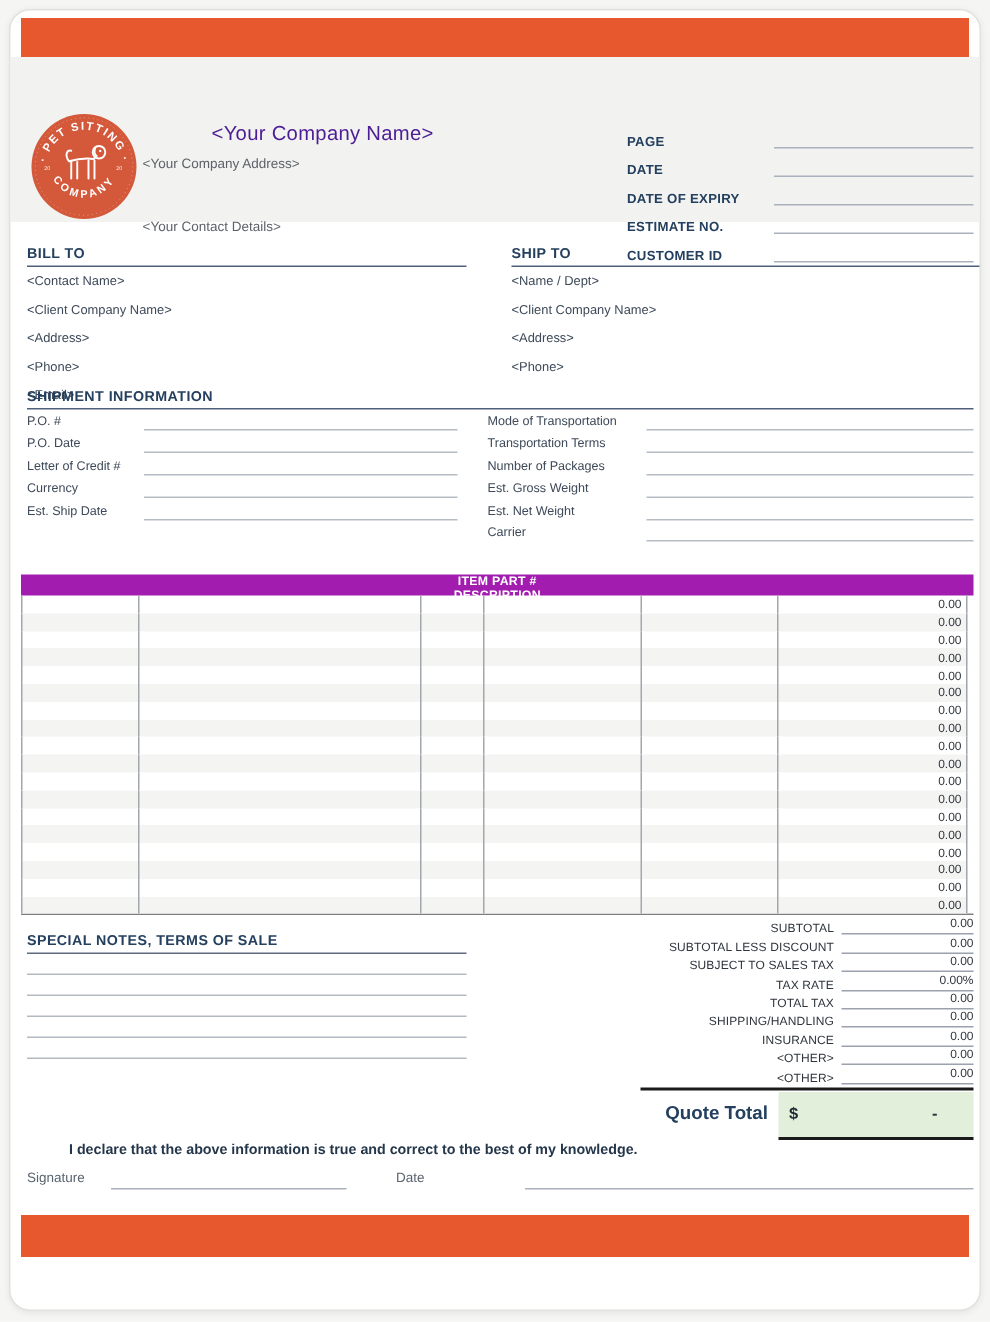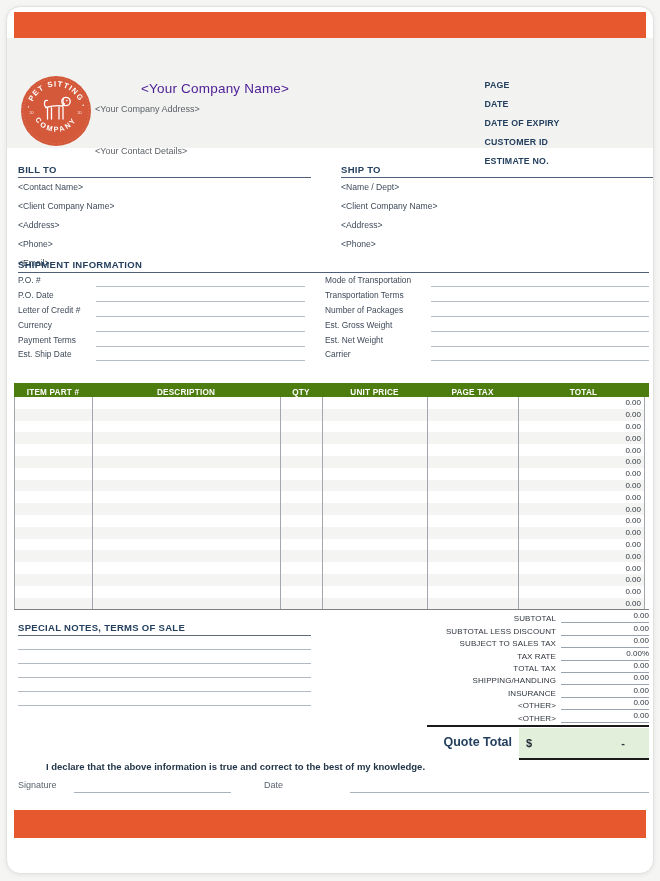--- a/index.html
+++ b/index.html
@@ -7,38 +7,38 @@
   .card{position:absolute;left:6px;top:6px;width:646px;height:866px;background:#fff;
     border:1px solid #e1e1e0;border-radius:14px;overflow:hidden;box-shadow:0 1px 5px rgba(0,0,0,.07);}
   .bar{position:absolute;left:7px;width:632px;height:26px;background:#E7582F;}
   .bar.top{top:5px;} .bar.bottom{top:803px;height:28px;}
   .headband{position:absolute;left:0;top:31px;width:646px;height:110px;background:#F2F2F1;}
   .logo{position:absolute;left:13px;top:37px;width:72px;height:72px;}
   .coname{position:absolute;left:88px;top:43px;font-size:13.5px;color:#4c1d95;letter-spacing:.2px;margin-left:46px;}
   .coaddr{position:absolute;left:88px;top:66px;font-size:9px;color:#5d6268;}
   .cocontact{position:absolute;left:88px;top:92px;font-size:9px;color:#5d6268;margin-top:16px;}
   .metalist{position:absolute;left:411px;top:42px;width:231px;}
-  .meta-row{display:flex;align-items:center;height:19px;flex-direction:column;}
+  .meta-row{display:flex;align-items:flex-end;height:19px;}
   .meta-label{width:98px;font-size:8.8px;font-weight:bold;color:#24405E;letter-spacing:.2px;}
   .meta-line{flex:1;border-bottom:1px solid #a9b1bc;height:14px;font-size:8.5px;color:#333;}
   .sec-title{font-size:9.5px;font-weight:bold;color:#24405E;letter-spacing:.3px;}
   .rule-dark{border-bottom:1.5px solid #51607a;margin-top:2px;}
   .billto{position:absolute;left:11px;top:157px;width:293px;}
   .shipto{position:absolute;left:318px;top:157px;width:324px;margin-left:16px;}
   .addr-line{font-size:8.6px;color:#3e4a59;height:15px;padding-top:4px;}
   .shipinfo{position:absolute;left:11px;top:252px;width:631px;}
   .shipcols{position:absolute;top:268px;}
   .shipcols.leftcol{left:11px;width:287px;}
   .shipcols.rightcol{left:318px;width:324px;}
   .ship-row{display:flex;align-items:flex-start;height:14.9px;}
   .leftcol .ship-label{width:78px;} .rightcol .ship-label{width:106px;}
   .ship-label{font-size:8.4px;color:#3e4a59;}
   .ship-line{flex:1;border-bottom:1px solid #b6bcc4;height:11px;font-size:8.4px;color:#333;}
   .itemtable{position:absolute;left:7px;top:376px;width:635px;}
-  .thead{display:flex;background:#4d7c0f;height:14px;align-items:flex-end;}
+  .thead{display:flex;background:#a21caf;height:14px;align-items:center;flex-direction:column;}
   .th{color:#fff;font-size:8.2px;font-weight:bold;text-align:center;letter-spacing:.2px;}
   .tbody{border-bottom:1.4px solid #7f7f7f;}
   .trow{display:flex;height:11.8px;}
   .trow.alt .td{background:#f4f4f3;}
   .td{border-left:1px solid #a2a7ad;font-size:8px;color:#2f353c;display:flex;align-items:center;
       justify-content:flex-end;padding:0;box-sizing:border-box;}
   .td.last{border-right:1px solid #a2a7ad;padding-right:3px;}
   .c0{width:78px;} .c1{width:188px;} .c2{width:42px;} .c3{width:105px;} .c4{width:91px;} .c5{width:131px;}
   .td.c5{width:127px;}
   .totals{position:absolute;left:323px;top:604px;width:319px;}
@@ -108,25 +108,25 @@
         </div>
         <div class="meta-row">
           <div class="meta-label">DATE</div>
           <div class="meta-line"></div>
         </div>
         <div class="meta-row">
           <div class="meta-label">DATE OF EXPIRY</div>
           <div class="meta-line"></div>
         </div>
         <div class="meta-row">
+          <div class="meta-label">ESTIMATE NO.</div>
+          <div class="meta-line"></div>
+        </div>
+        <div class="meta-row">
           <div class="meta-label">CUSTOMER ID</div>
-          <div class="meta-line"></div>
-        </div>
-        <div class="meta-row">
-          <div class="meta-label">ESTIMATE NO.</div>
           <div class="meta-line"></div>
         </div>
       </div>
   </div>
 
   <div class="billto">
     <div class="sec-title">BILL TO</div>
     <div class="rule-dark"></div>
     <div>
         <div class="addr-line">&lt;Contact Name&gt;</div>
@@ -163,24 +163,20 @@
       </div>
       <div class="ship-row">
         <div class="ship-label">Letter of Credit #</div>
         <div class="ship-line"></div>
       </div>
       <div class="ship-row">
         <div class="ship-label">Currency</div>
         <div class="ship-line"></div>
       </div>
       <div class="ship-row">
-        <div class="ship-label">Payment Terms</div>
-        <div class="ship-line"></div>
-      </div>
-      <div class="ship-row">
         <div class="ship-label">Est. Ship Date</div>
         <div class="ship-line"></div>
       </div>
     </div>
   <div class="shipcols rightcol">
       <div class="ship-row">
         <div class="ship-label">Mode of Transportation</div>
         <div class="ship-line"></div>
       </div>
       <div class="ship-row">

